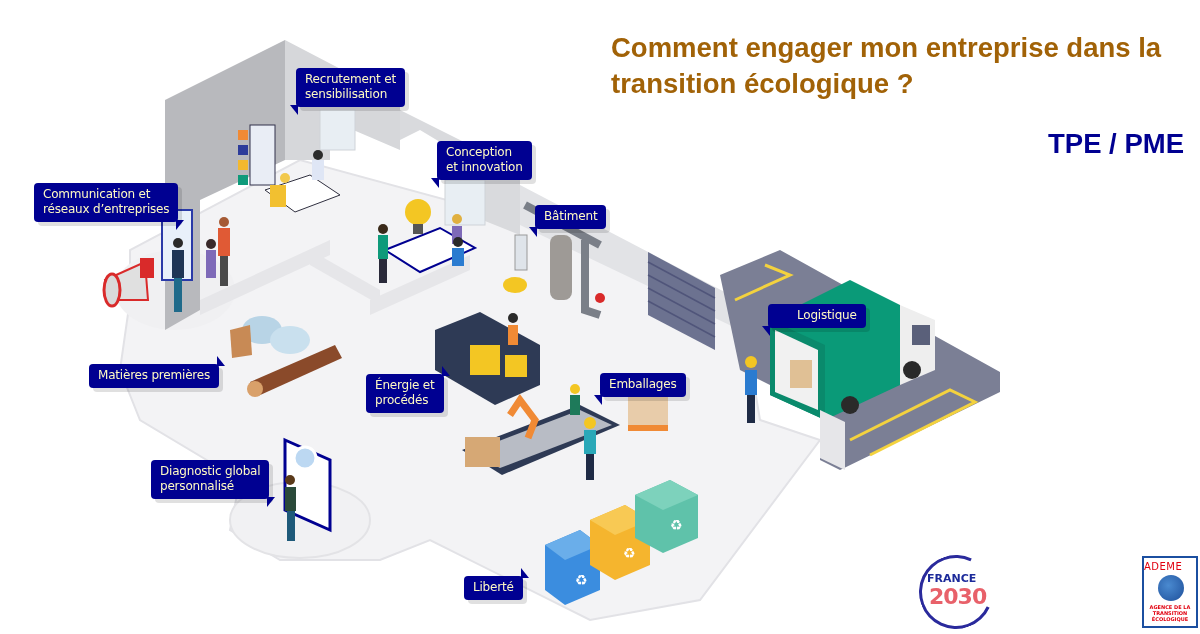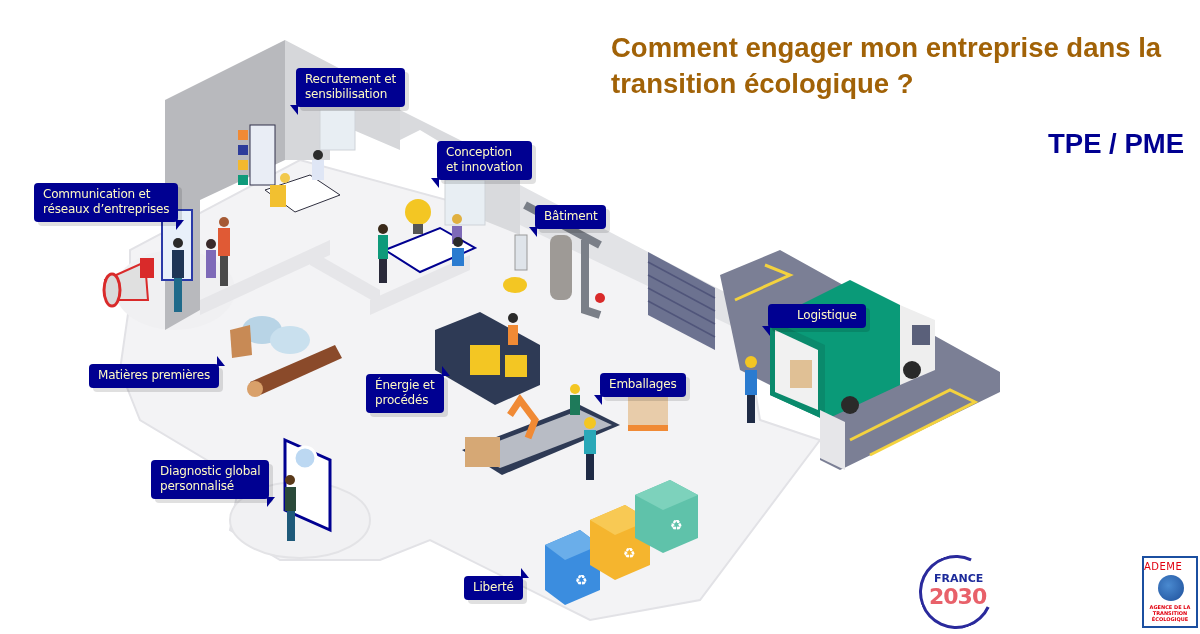--- a/index.html
+++ b/index.html
@@ -36,21 +36,21 @@
     border-top: 10px solid #000091; border-right: 8px solid transparent;
   }
   .tail-tr::after {
     content: ""; position: absolute; right: -6px; top: -8px;
     border-bottom: 10px solid #000091; border-right: 8px solid transparent;
   }
 
   .logos { position: absolute; left: 915px; top: 553px; width: 285px; height: 80px; }
   .logo-f2030 { position: absolute; left: 4px; top: 2px; width: 74px; height: 74px; }
   .f2030-ring { position: absolute; inset: 0; border: 3px solid #2a2a9c; border-radius: 50%; border-right-color: transparent; transform: rotate(-20deg); }
-  .f2030-text { position: absolute; left: 8px; top: 17px; font-family: "DejaVu Sans", sans-serif; font-weight: bold; font-size: 11px; color: #1c2a9a; margin-left: 7px; }
+  .f2030-text { position: absolute; left: 8px; top: 17px; font-family: "DejaVu Sans", sans-serif; font-weight: bold; font-size: 11px; color: #1c2a9a; }
   .f2030-year { position: absolute; left: 10px; top: 29px; font-family: "DejaVu Sans", sans-serif; font-weight: bold; font-size: 22px; color: #e8616a; letter-spacing: -1px; }
 
   .logo-rf { position: absolute; left: 120px; top: 2px; width: 110px; height: 78px; }
   .rf-flag { position: absolute; left: 4px; top: 0; width: 32px; height: 14px; display: flex; }
   .rf-flag span { flex: 1; }
   .rf-name { position: absolute; left: 4px; top: 17px; font-family: "DejaVu Sans", sans-serif; font-weight: bold; font-size: 12px; line-height: 13px; color: #161616; letter-spacing: -0.3px; }
   .rf-motto { position: absolute; left: 5px; top: 45px; font-family: "DejaVu Serif", serif; font-style: italic; font-size: 7px; line-height: 8px; color: #161616; }
 
   .logo-ademe { position: absolute; left: 227px; top: 3px; width: 56px; height: 72px; border: 2px solid #1b4fa0; background: #fff; }
   .ademe-name { position: absolute; left: 0; right: 0; top: 3px; text-align: left; font-family: "DejaVu Sans", sans-serif; font-weight: normal; font-size: 10px; color: #e1000f; letter-spacing: 0.5px; }

